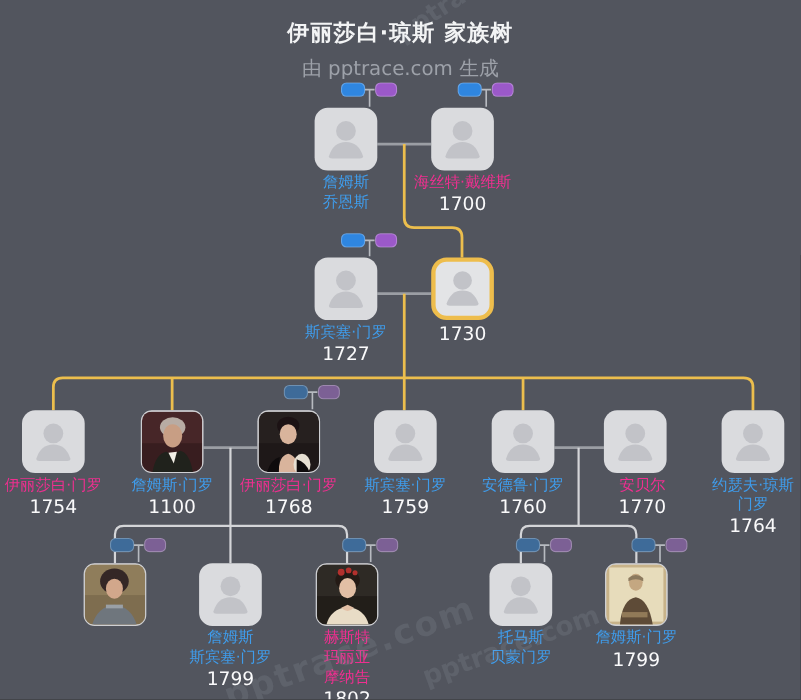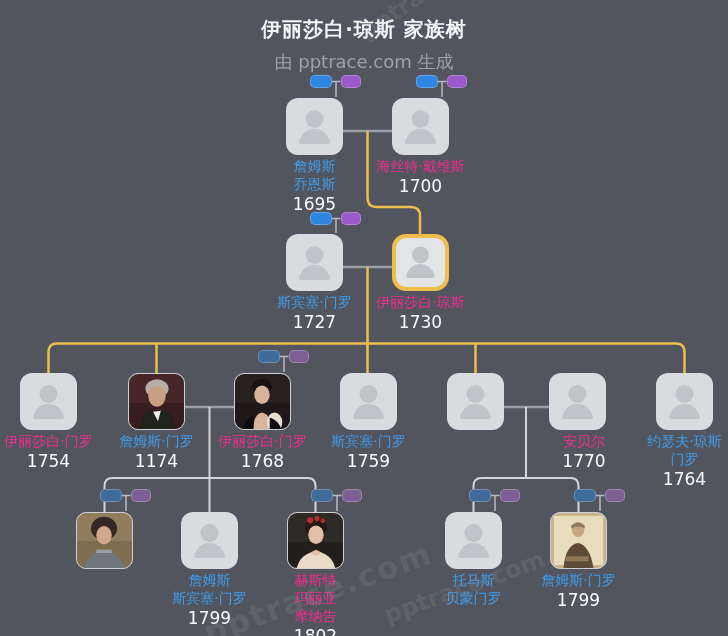--- a/index.html
+++ b/index.html
@@ -80,21 +80,20 @@
   <div class="btn purple" style="left:340.5px;top:75px;"></div>
   <div class="card" style="left:286px;top:98px;">
     <svg viewBox="0 0 57 57">
         <circle cx="28.5" cy="21" r="9" fill="#C2C3C8"></circle>
         <path d="M13 44 Q17 31 28.5 31 Q40 31 44 44 Q44 46 41 46 H16 Q13 46 13 44 Z" fill="#C2C3C8"></path>
       </svg>
   </div>
   <div class="nameblk m" style="left:239.5px;top:157px;">
     <span class="nl">詹姆斯</span>
     <span class="nl">乔恩斯</span>
-    <span class="yr">1695</span>
   </div>
 
   <div class="btn blue" style="left:415.5px;top:75px;"></div>
   <div class="btn purple" style="left:446.5px;top:75px;"></div>
   <div class="card" style="left:392px;top:98px;">
     <svg viewBox="0 0 57 57">
         <circle cx="28.5" cy="21" r="9" fill="#C2C3C8"></circle>
         <path d="M13 44 Q17 31 28.5 31 Q40 31 44 44 Q44 46 41 46 H16 Q13 46 13 44 Z" fill="#C2C3C8"></path>
       </svg>
   </div>
@@ -116,21 +115,20 @@
     <span class="yr">1727</span>
   </div>
 
   <div class="card root" style="left:392px;top:234px;">
     <svg viewBox="0 0 49 49">
         <circle cx="24.5" cy="17" r="8.5" fill="#C2C3C8"></circle>
         <path d="M10 38 Q14 26 24.5 26 Q35 26 39 38 Q39 40 36 40 H13 Q10 40 10 38 Z" fill="#C2C3C8"></path>
       </svg>
   </div>
   <div class="nameblk f" style="left:345.5px;top:293px;">
-    <span class="nl">伊丽莎白·琼斯</span>
     <span class="yr">1730</span>
   </div>
 
   <div class="card" style="left:20px;top:373px;">
     <svg viewBox="0 0 57 57">
         <circle cx="28.5" cy="21" r="9" fill="#C2C3C8"></circle>
         <path d="M13 44 Q17 31 28.5 31 Q40 31 44 44 Q44 46 41 46 H16 Q13 46 13 44 Z" fill="#C2C3C8"></path>
       </svg>
   </div>
   <div class="nameblk f" style="left:-26.5px;top:432px;">
@@ -143,21 +141,21 @@
       <rect width="57" height="57" fill="#472628"></rect>
       <rect y="30" width="57" height="27" opacity="0.55" fill="#2B1618"></rect>
       <ellipse cx="29" cy="15" rx="12" ry="9.5" fill="#B8ACA4"></ellipse>
       <ellipse cx="29" cy="23" rx="9" ry="11" fill="#C89E84"></ellipse>
       <path d="M10 57 Q13 40 23 38 L29 41 L36 37 Q45 39 48 57 Z" fill="#20221C"></path>
       <path d="M25 39 L33 38 L30 49 Z" fill="#F2EFE6"></path>
     </svg>
   </div>
   <div class="nameblk m" style="left:81.5px;top:432px;">
     <span class="nl">詹姆斯·门罗</span>
-    <span class="yr">1174</span>
+    <span class="yr">1100</span>
   </div>
 
   <div class="btn blue muted" style="left:257.5px;top:350px;"></div>
   <div class="btn purple muted" style="left:288.5px;top:350px;"></div>
   <div class="card photo" style="left:234px;top:373px;">
     <svg viewBox="0 0 57 57">
       <rect width="57" height="57" fill="#26201F"></rect>
       <rect y="30" width="57" height="27" opacity="0.5" fill="#151011"></rect>
       <ellipse cx="28" cy="13.5" rx="10.5" ry="8.5" fill="#1C1214"></ellipse>
       <ellipse cx="28" cy="21.5" rx="8" ry="9.5" fill="#D9B49C"></ellipse>
@@ -181,20 +179,24 @@
   <div class="nameblk m" style="left:293.5px;top:432px;">
     <span class="nl">斯宾塞·门罗</span>
     <span class="yr">1759</span>
   </div>
 
   <div class="card" style="left:447px;top:373px;">
     <svg viewBox="0 0 57 57">
         <circle cx="28.5" cy="21" r="9" fill="#C2C3C8"></circle>
         <path d="M13 44 Q17 31 28.5 31 Q40 31 44 44 Q44 46 41 46 H16 Q13 46 13 44 Z" fill="#C2C3C8"></path>
       </svg>
+  </div>
+  <div class="nameblk m" style="left:400.5px;top:432px;">
+    <span class="nl">安德鲁·门罗</span>
+    <span class="yr">1760</span>
   </div>
 
   <div class="card" style="left:549px;top:373px;">
     <svg viewBox="0 0 57 57">
         <circle cx="28.5" cy="21" r="9" fill="#C2C3C8"></circle>
         <path d="M13 44 Q17 31 28.5 31 Q40 31 44 44 Q44 46 41 46 H16 Q13 46 13 44 Z" fill="#C2C3C8"></path>
       </svg>
   </div>
   <div class="nameblk f" style="left:509px;top:432px;">
     <span class="nl">安贝尔</span>

